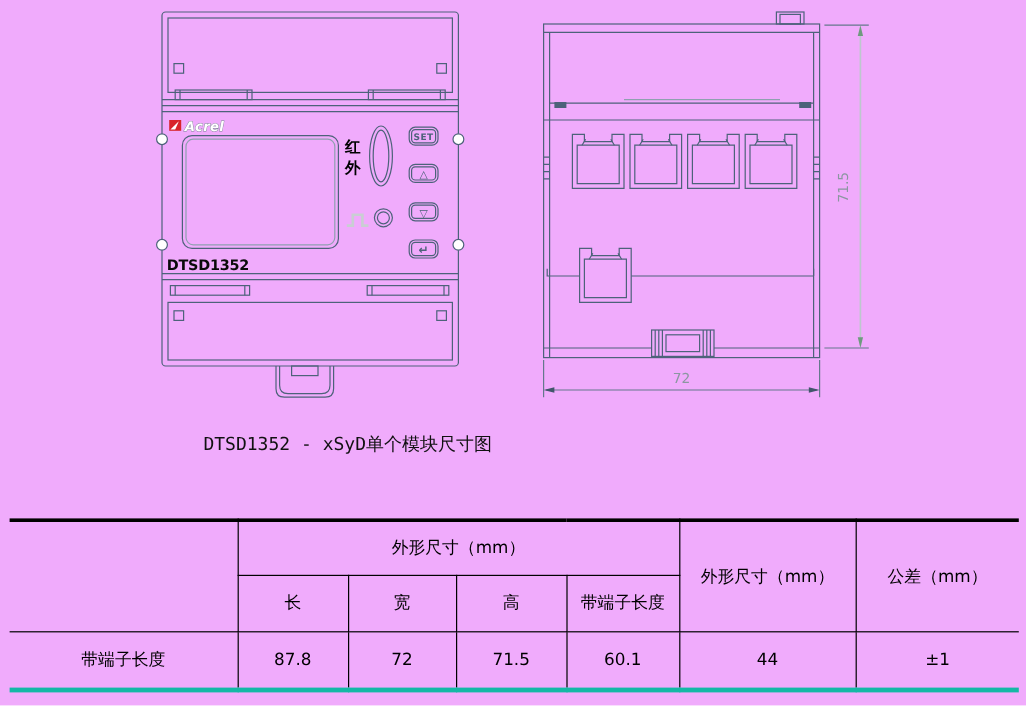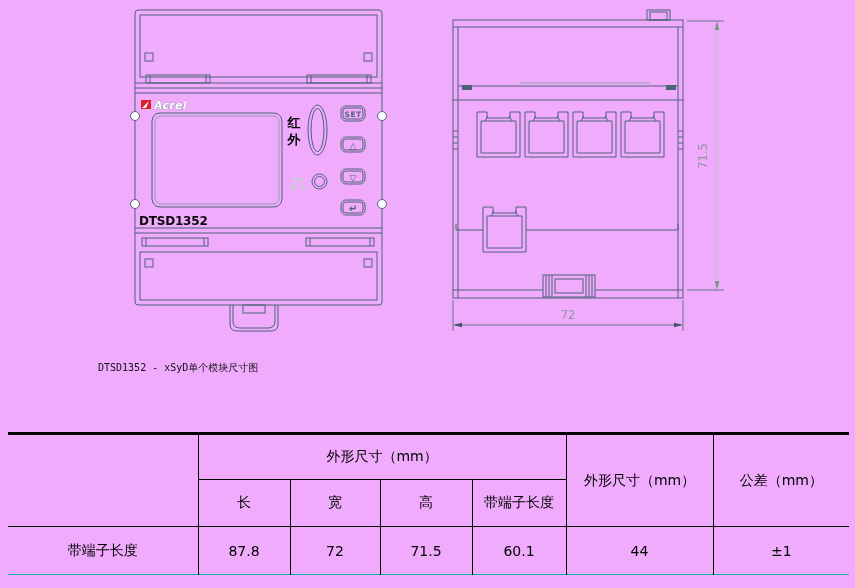--- a/index.html
+++ b/index.html
@@ -25,27 +25,27 @@
   .brand-txt{font-size:11px;font-style:italic;font-weight:bold;fill:#ffffff;
              stroke:#7b8795;stroke-width:0.7;paint-order:stroke;letter-spacing:.3px;}
   .ir-txt{font-size:13px;font-weight:bold;fill:#000;}
   .model-txt{font-size:12px;font-weight:bold;fill:#0a0a0a;letter-spacing:-0.2px;}
   .btn-txt{font-size:7.5px;font-weight:bold;fill:#4d627a;letter-spacing:.4px;}
   .tri-txt{font-size:9px;fill:#4d627a;}
   .ent-txt{font-size:10px;font-weight:bold;fill:#4d627a;}
   .pulse{stroke:#c9ced3;stroke-width:2.2;fill:none;}
 
   .caption{position:absolute;top:361px;font-family:"DejaVu Sans Mono",monospace;
-           font-size:10px;color:#111;text-align:left;white-space:nowrap;}
+           font-size:15px;color:#111;text-align:right;white-space:nowrap;}
   .caption-front{left:98px;width:312px;}
   .caption-side{left:408px;width:240px;}
 
   
   .dim-table{position:absolute;left:8px;top:432px;width:841px;border-collapse:collapse;
-             border-top:3px solid #000;border-bottom:1px solid #14b8a6;
+             border-top:3px solid #000;border-bottom:4px solid #14b8a6;
              font-size:14px;color:#000;table-layout:fixed;}
   .dim-table td{border:1px solid #000;text-align:center;vertical-align:middle;padding:0;
                 font-family:"DejaVu Sans",sans-serif;}
   .dim-table tr:first-child td{border-top:none;}
   .dim-table tr:last-child td{border-bottom:none;}
   .dim-table td.no-l{border-left:none;}
   .dim-table td.no-r{border-right:none;}
   .r1{height:46px;} .r2{height:47px;} .r3{height:48px;}
 </style>
 </head>

